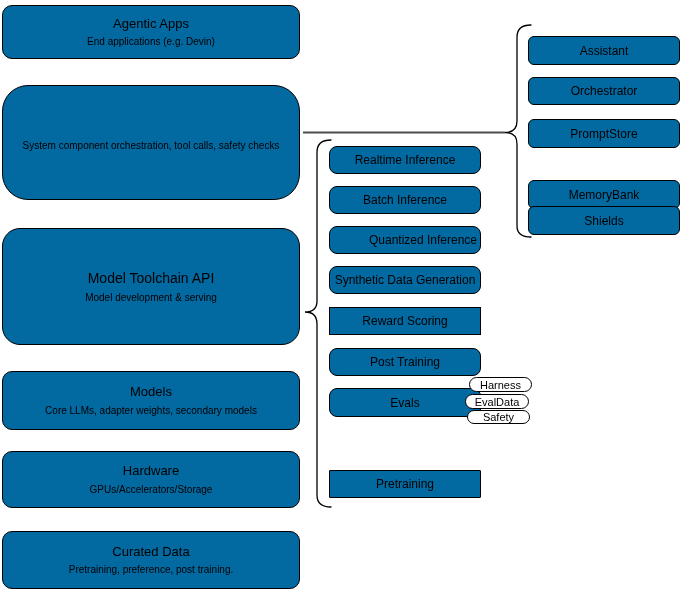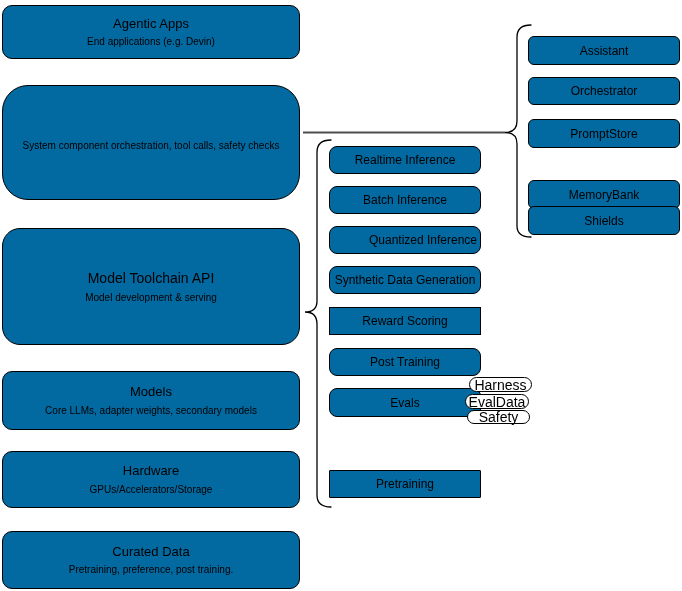--- a/index.html
+++ b/index.html
@@ -37,21 +37,21 @@
   .node-label { font-size: 12px; }
   .pill {
     position: absolute;
     box-sizing: border-box;
     background: #ffffff;
     border: 1.2px solid #000000;
     border-radius: 9px;
     display: flex;
     align-items: center;
     justify-content: center;
-    font-size: 14px;
+    font-size: 11px;
     z-index: 3;
   }
 </style>
 </head>
 <body>
 
 <div class="canvas">
 
   <svg class="overlay" viewBox="0 0 682 591" xmlns="http://www.w3.org/2000/svg">
     <path d="M 303 132.5 L 505 132.5" fill="none" stroke-width="2" stroke="#4d4d4d"></path>

